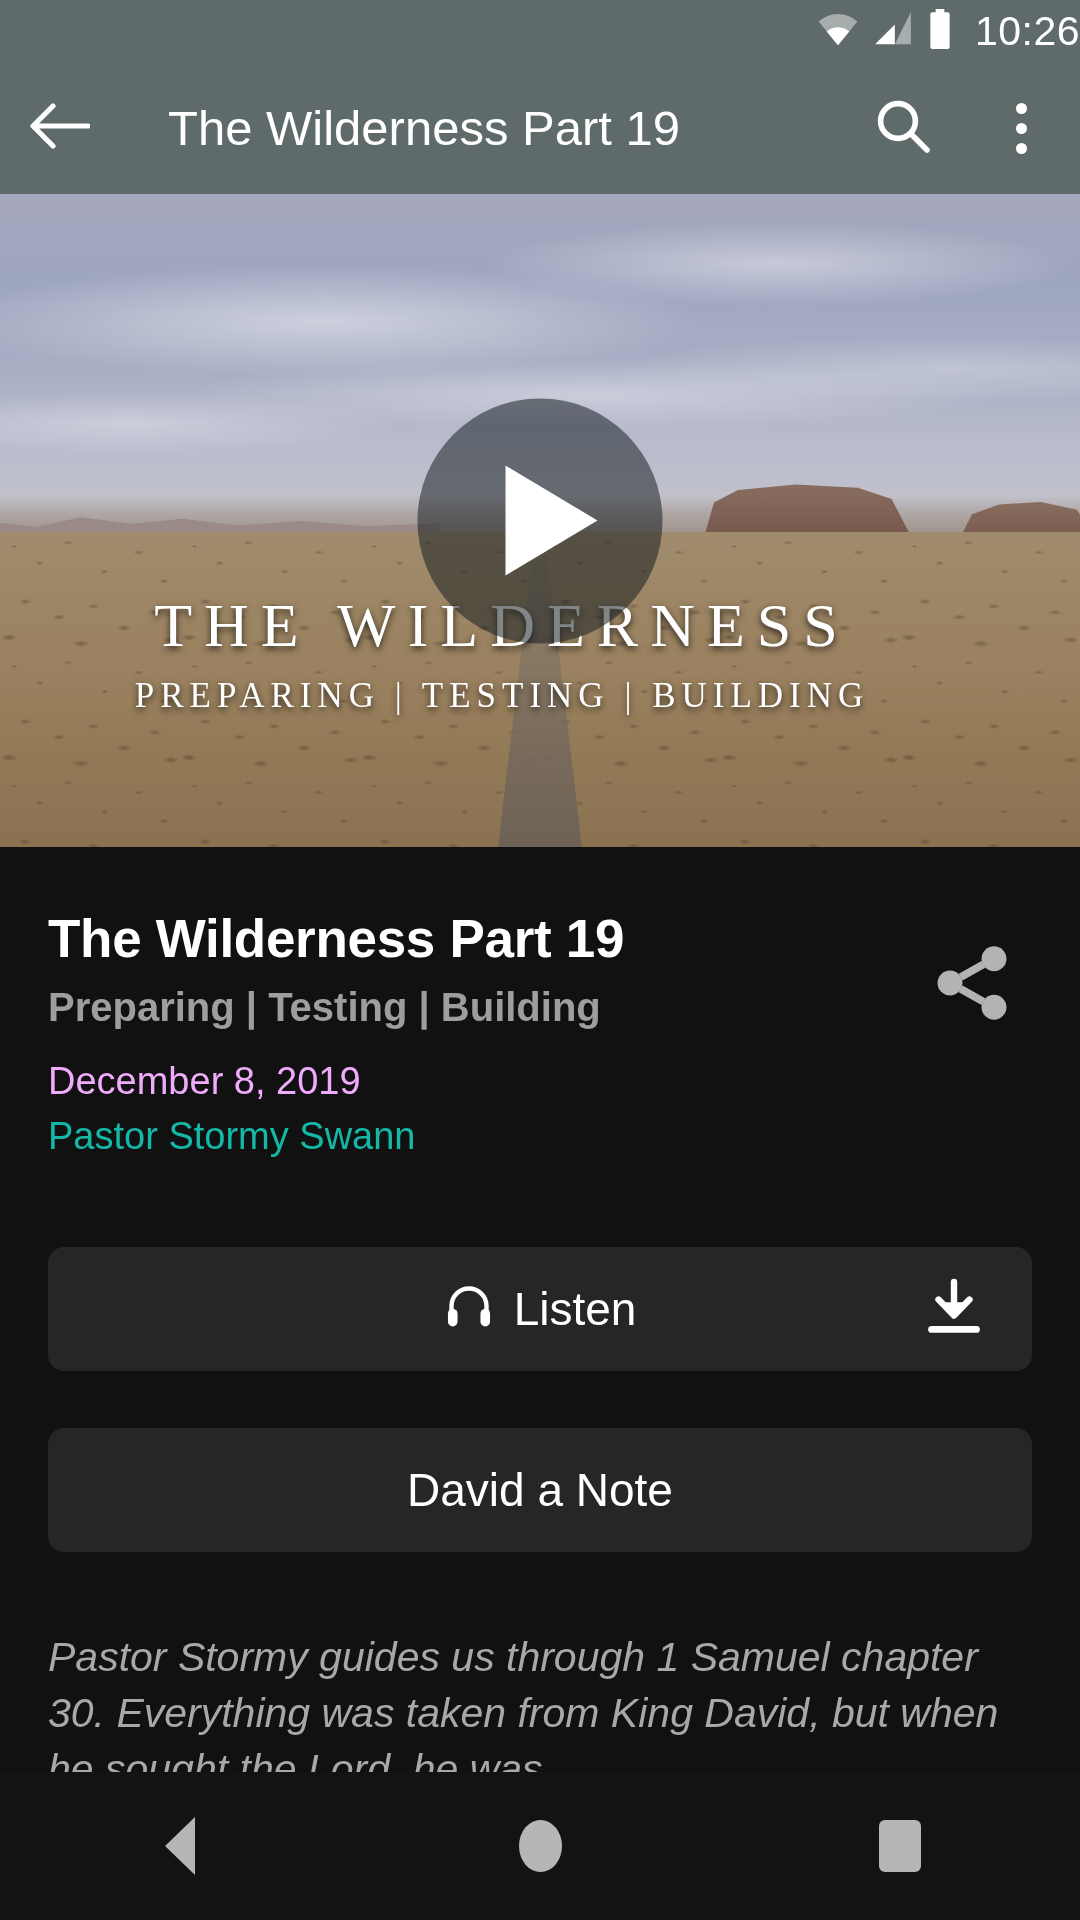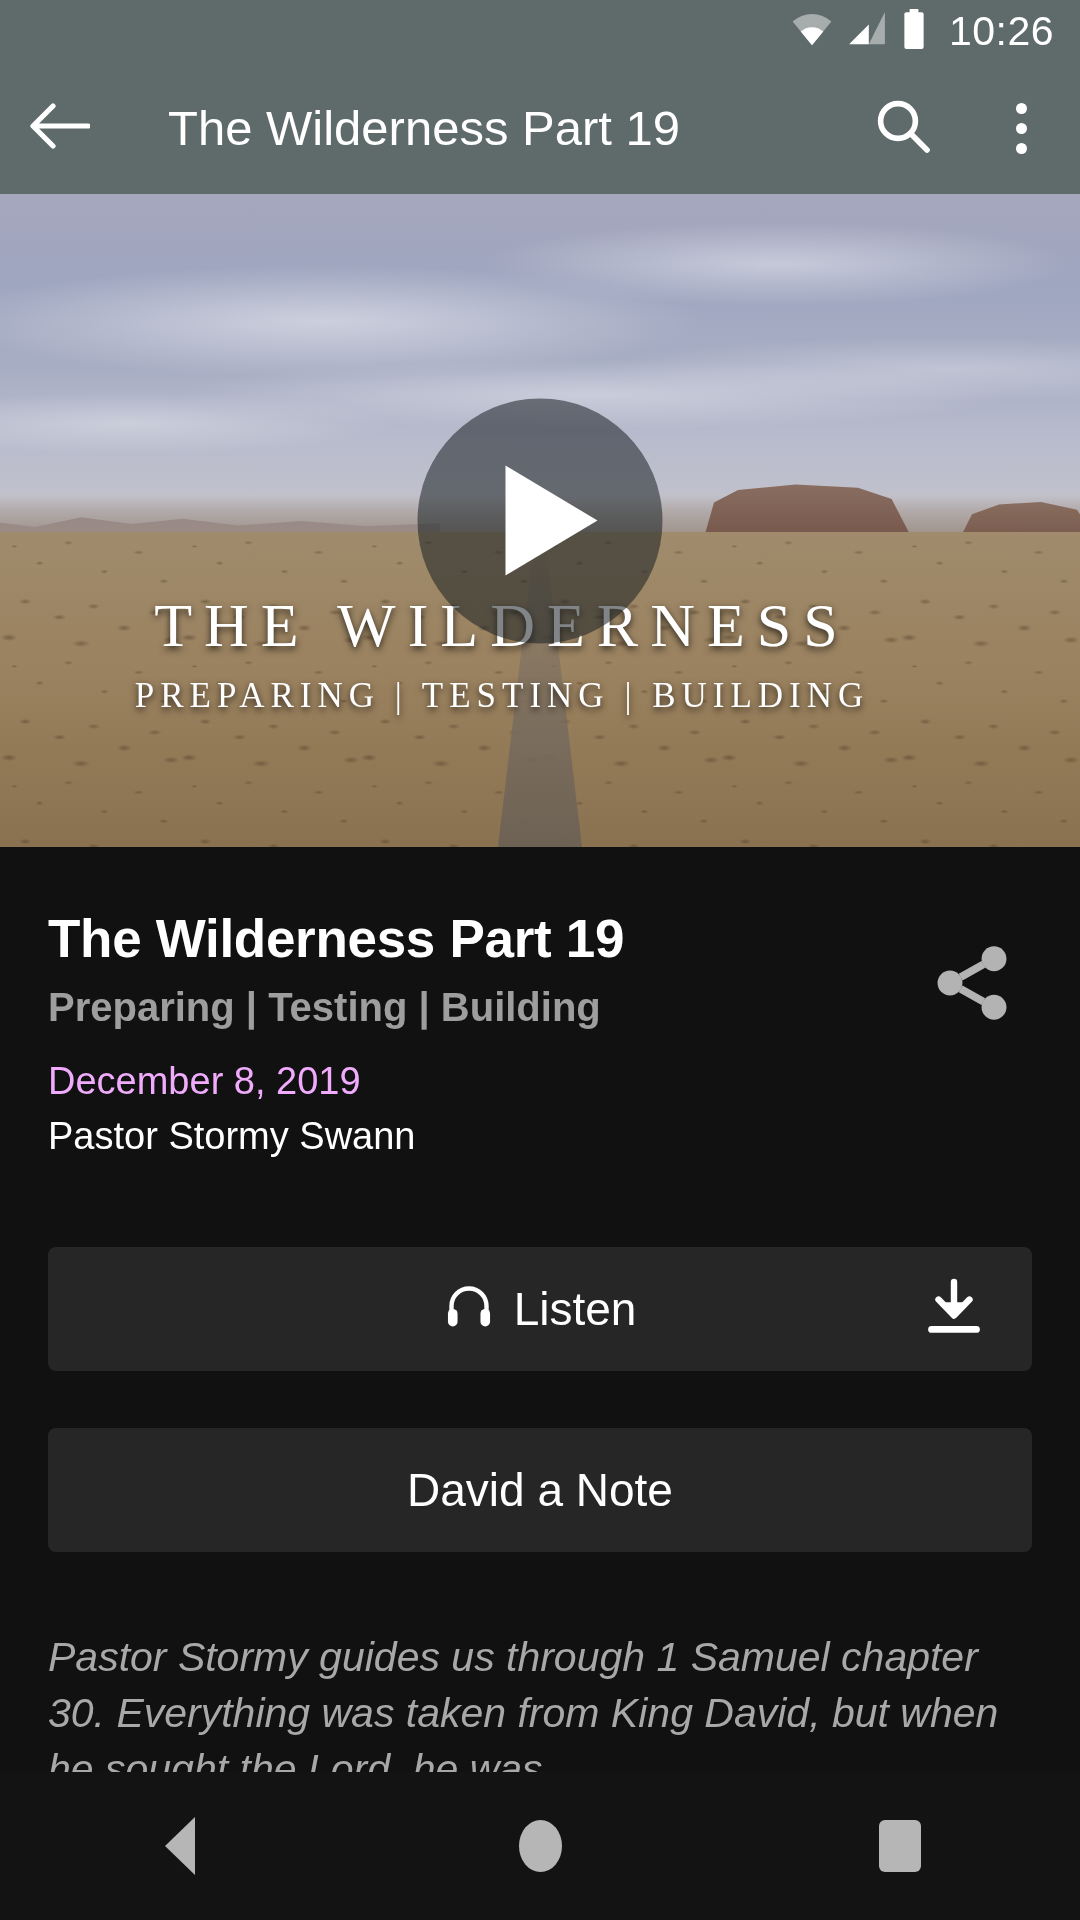--- a/index.html
+++ b/index.html
@@ -8,21 +8,21 @@
     background:#111111;
     font-family:"Liberation Sans", sans-serif;
     overflow:hidden;
   }
 
   
   .status-bar{
     position:absolute; top:0; left:0; width:1080px; height:62px;
     background:#5f6a6a;
     display:flex; align-items:center; justify-content:flex-end;
-    padding-right:26px; gap:14px;
+    gap:14px;
   }
   .sb-icon{ display:block; }
   .clock{
     color:#ffffff; font-size:41px; letter-spacing:0.5px;
     line-height:1; margin-left:8px; font-weight:400;
   }
 
   
   .app-bar{
     position:absolute; top:62px; left:0; width:1080px; height:132px;
@@ -164,30 +164,30 @@
     letter-spacing:-0.3px;
   }
   .sermon-sub{
     color:#9e9e9e; font-size:40px; font-weight:bold; margin-top:18px;
     line-height:1.1;
   }
   .sermon-date{
     color:#f0abfc; font-size:38px; font-weight:400; margin-top:31px; line-height:1.12;
   }
   .sermon-speaker{
-    color:#ffffff; font-size:38px; font-weight:400; margin-top:12px; line-height:1.12;
+    color:#14b8a6; font-size:38px; font-weight:400; margin-top:12px; line-height:1.12;
   }
   .share-btn{
     flex:0 0 auto; width:120px; height:120px; margin-top:78px;
     display:flex; align-items:center; justify-content:center;
   }
 
   
   .btn{
-    margin:0 48px; height:124px; border-radius:8px;
+    margin:0 48px; height:124px; border-radius:16px;
     background:#262626; position:relative;
     display:flex; align-items:center; justify-content:center;
   }
   .btn-listen{ margin-top:90px; }
   .btn-note{ margin-top:57px; }
   .btn-label{
     color:#ffffff; font-size:46px; font-weight:400; line-height:1;
     display:flex; align-items:center; gap:20px;
   }
   .dl-btn{

